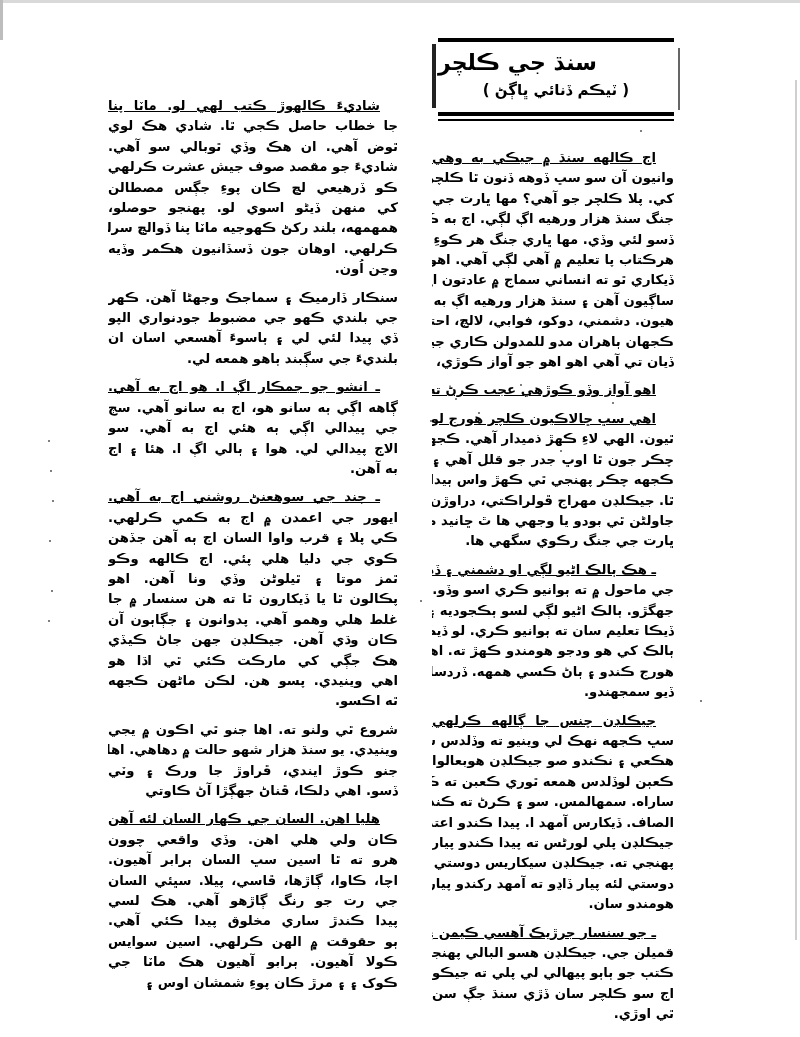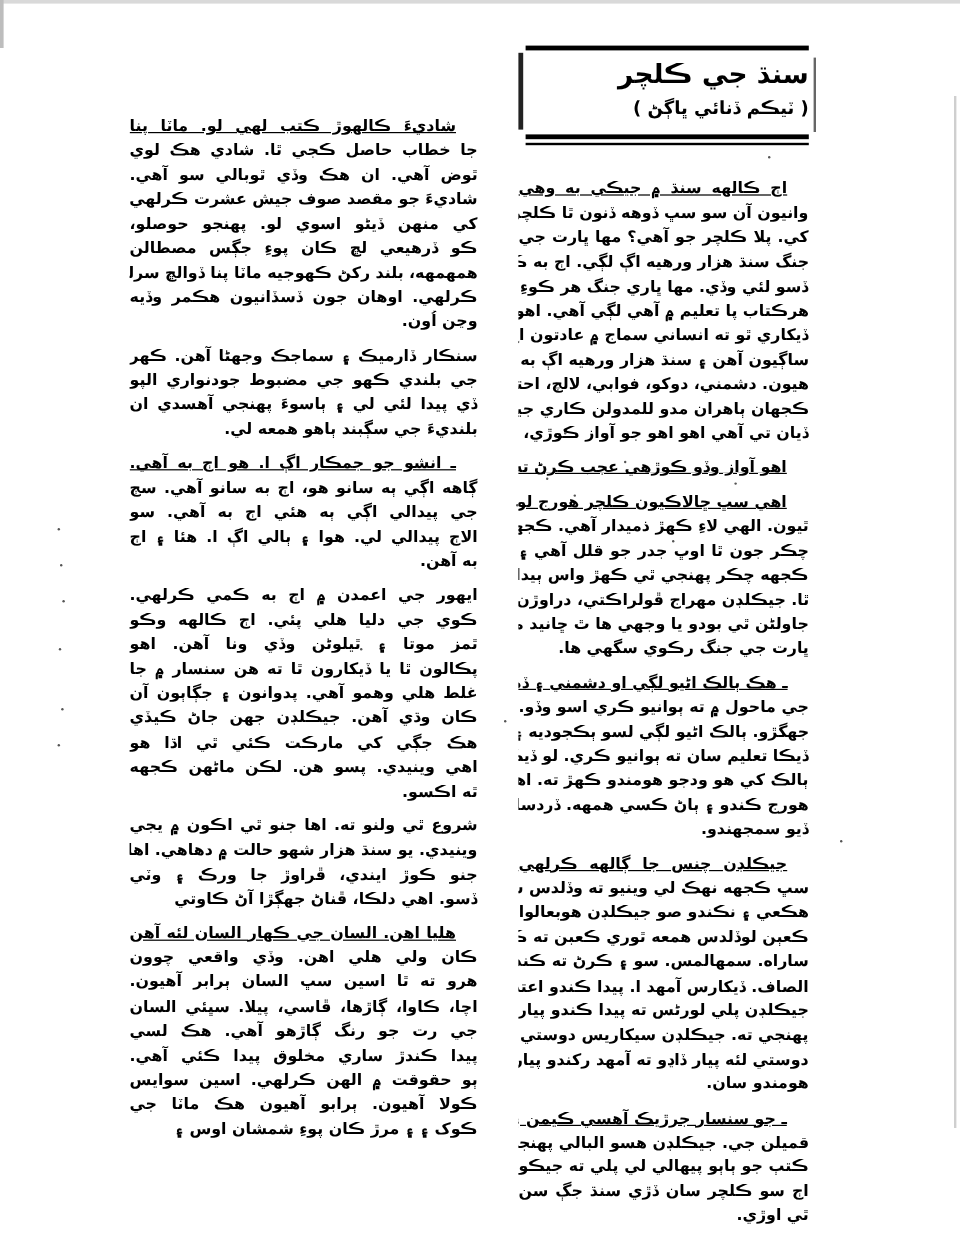--- a/index.html
+++ b/index.html
@@ -24,25 +24,25 @@
   .para .line.last { text-align-last:right; }
   .para .line.indent { padding-right:18px;text-decoration:underline; }
 
   .title-box {
     position:absolute; left:438px; top:38px; width:236px; height:70px;
     border-top:4px solid #000; border-bottom:4px solid #000;
   }
   .title-box .bar-left { position:absolute; left:-6px; top:2px; width:4px; height:64px; background:#222; }
   .title-box .bar-right { position:absolute; right:-6px; top:6px; width:2px; height:62px; background:#666; }
   .title-box .title {
-    position:absolute; left:0; right:0; top:8px; text-align:right; direction:rtl;
+    position:absolute; left:0; right:0; top:8px; text-align:left; direction:rtl;
     font-size:22px; font-weight:bold; line-height:26px;
   }
   .title-box .subtitle {
-    position:absolute; left:0; right:0; top:38px; direction:rtl;
+    position:absolute; left:0; right:0; top:38px; text-align:center; direction:rtl;
     font-size:15px; font-weight:bold; line-height:20px;
   }
   .title-box .rule2 { position:absolute; left:0; right:0; bottom:-9px; height:2px; background:#000; }
 </style>
 </head>
 <body>
 
 <div class="scan-edge-top"></div>
 <div class="scan-edge-left"></div>
 <div class="scan-edge-right"></div>
@@ -109,41 +109,43 @@
       <span class="line">اڄ سو ڪلچر سان ڏڙي سنڌ جڳ سن</span>
       <span class="line last">ٿي اوڙي.</span>
     </div>
   </div>
 <div class="column col-left" id="col-left">
     <div class="para">
       <span class="line indent">شاديءَ ڪالهوڙ ڪتب لهي لو. ماٽا پنا</span>
       <span class="line">جا خطاب حاصل ڪجي ٿا. شادي هڪ لوي</span>
       <span class="line">ٿوض آهي. ان هڪ وڏي ٿوبالي سو آهي.</span>
       <span class="line">شاديءَ جو مقصد صوف جيش عشرت ڪرلهي</span>
+      <span class="line">ڪو ڏرهيعي لڇ ڪان پوءِ جڳس مصطالن</span>
       <span class="line">کي منهن ڏيڻو اسوي لو. پهنجو حوصلو،</span>
-      <span class="line">ڪو ڏرهيعي لڇ ڪان پوءِ جڳس مصطالن</span>
       <span class="line">همهمهه، بلند رکڻ ڪهوجيه ماٽا پنا ڏوالڇ سرلو</span>
       <span class="line">ڪرلهي. اوهان جون ڏسڏانيون هڪمر وڏيه</span>
       <span class="line last">وڃن اُون.</span>
     </div>
     <div class="para">
       <span class="line">سنڪار ڏارميڪ ۽ سماجڪ وجهڻا آهن. ڪهر</span>
       <span class="line">جي بلندي ڪهو جي مضبوط جودنواري الپو</span>
-      <span class="line">ڏي پيدا لئي لي ۽ ٻاسوءَ پهنجي آهسدي ان</span>
+      <span class="line">ڏي پيدا لئي لي ۽ ٻاسوءَ آهسعي اسان ان</span>
       <span class="line last">بلنديءَ جي سڳبند ٻاهو همعه لي.</span>
     </div>
     <div class="para">
       <span class="line indent">ـ انشو جو جمڪار اڳ ا. هو اڄ به آهي.</span>
       <span class="line">ڳاهه اڳي ٻه سانو هو، اڄ به سانو آهي. سڄ</span>
       <span class="line">جي پيدالي اڳي ٻه هئي اڄ به آهي. سو</span>
       <span class="line">الاڄ پيدالي لي. هوا ۽ ٻالي اڳ ا. هئا ۽ اڄ</span>
       <span class="line last">به آهن.</span>
     </div>
     <div class="para">
+      <span class="line indent">ـ چند جي سوهعنڻ روشني اڄ به آهي.</span>
       <span class="line">ايهور جي اعمدن ۾ اڄ به ڪمي ڪرلهي.</span>
+      <span class="line">ڪي پلا ۽ قرب واوا السان اڄ ٻه آهن جڏهن</span>
       <span class="line">ڪوي جي دليا هلي پئي. اڄ ڪالهه وڪو</span>
       <span class="line">ٿمز موتا ۽ ٿيلوڻن وڏي ونا آهن. اهو</span>
       <span class="line">پڪالون ٿا يا ڏيکارون ٿا ته هن سنسار ۾ جا</span>
       <span class="line">غلط هلي وهمو آهي. پدوانون ۽ جڳاٻون آن</span>
       <span class="line">ڪان وڌي آهن. جيڪلڊن جهن جاڻ ڪيڏي</span>
       <span class="line">هڪ جڳي کي مارڪت ڪئي ٿي اڌا هو</span>
       <span class="line">اهي وينيدي. پسو هن. لڪن ماڻهن ڪجهه</span>
       <span class="line last">ٿه اڪسو.</span>
     </div>
     <div class="para">

